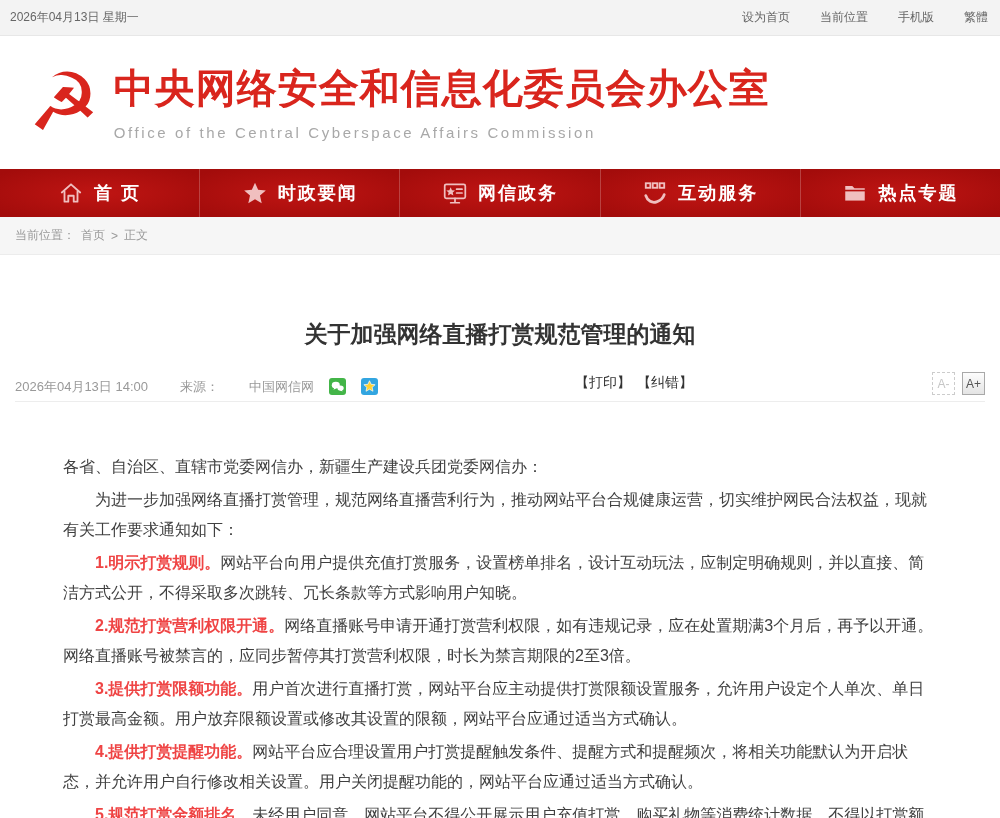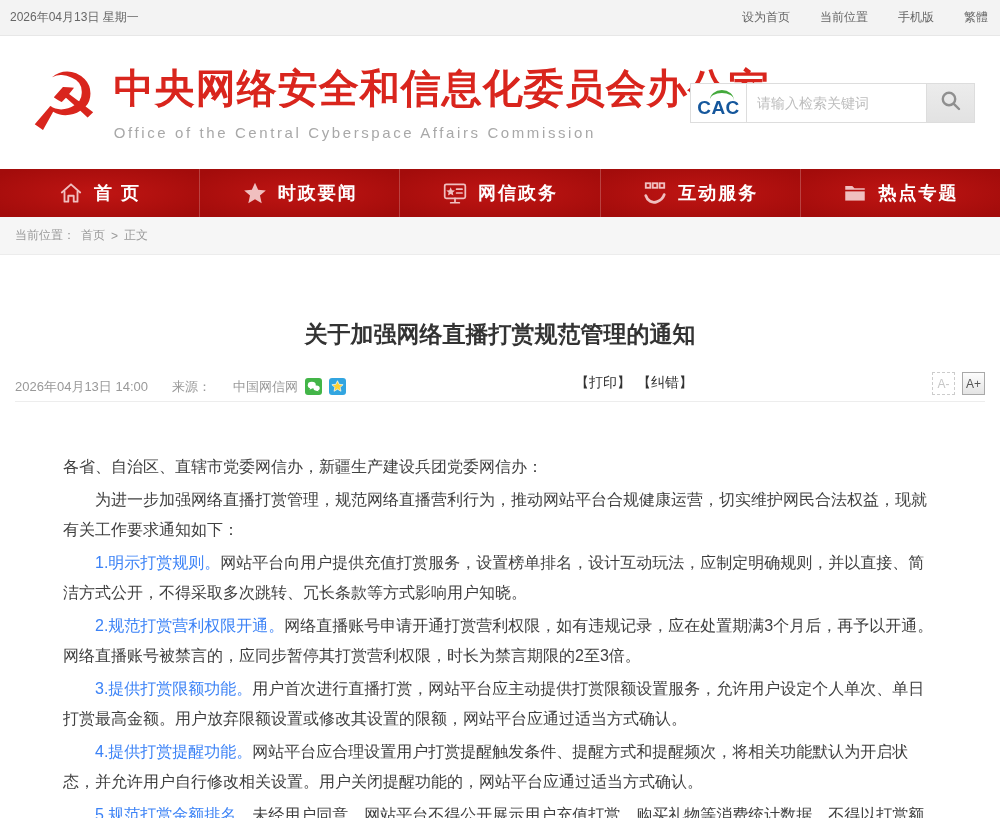--- a/index.html
+++ b/index.html
@@ -40,70 +40,55 @@
   }
   .nav-item:last-child { border-right:none; }
   .nav-icon { color:#f0bfbf; margin-right:10px; display:flex; align-items:center; }
   .nav-icon svg { width:26px; height:26px; display:block; }
   
   .breadcrumb { height:38px; background:#f6f6f6; border-bottom:1px solid #ececec; display:flex; align-items:center; padding:12px 15px; font-size:12px; color:#999; }
   .breadcrumb .crumb { margin-left:6px; cursor:pointer; }
   .breadcrumb .sep { margin-left:6px; }
   
   .article-title { text-align:center; font-size:23px; line-height:31px; font-weight:bold; color:#333; margin:64px 15px 22px; }
-  .meta { position:relative; height:30px; margin:0 15px; border-bottom:1px solid #ededed; display:flex; align-items:center; font-size:13px; color:#999; }
+  .meta { position:relative; height:30px; margin:0 15px; border-bottom:1px solid #ededed; display:flex; align-items:center; font-size:13px; color:#999;gap:8px; }
   .meta .src-label { margin-left:24px; }
   .meta .src-name { margin-left:22px; }
   .share-icon { width:17px; height:17px; margin-left:7px; cursor:pointer; }
   .share-icon svg { width:17px; height:17px; display:block; }
   .print-group { position:absolute; left:560px; top:2px; color:#333; font-size:14px; }
   .print-group span { cursor:pointer; margin-right:2px; }
   .font-btns { position:absolute; right:0; top:0; display:flex; }
   .btn-a { width:23px; height:23px; font-size:12px; line-height:1; display:flex; align-items:center; justify-content:center; cursor:pointer; font-family:inherit; }
   .a-minus { border:1px dashed #ccc; color:#c6c6c6; background:#fff; }
   .a-plus  { border:1px solid #a9a9a9; color:#555; background:linear-gradient(#fdfdfd,#e4e4e4); margin-left:7px; }
   
   .body-text { padding:50px 63px 0; font-size:16px; color:#404040; }
   .body-text p { line-height:30px; margin:0 0 3px; }
   .body-text p.indent { text-indent:2em; }
-  .lead { color:#3b82f6; font-weight:normal; }
+  .lead { color:#ef4444; font-weight:bold; }
 </style>
 </head>
 <body>
 
 <div class="topbar">
   <span>2026年04月13日 星期一</span>
   <div class="toplinks">
     <span>设为首页</span>
     <span>当前位置</span>
     <span>手机版</span>
     <span>繁體</span>
   </div>
 </div>
 
 <div class="header">
   <span class="emblem">☭</span>
   <div>
     <div class="site-title">中央网络安全和信息化委员会办公室</div>
     <div class="site-subtitle">Office of the Central Cyberspace Affairs Commission</div>
-  </div>
-  <div class="search-group">
-    <div class="cac-logo">
-      <span class="cac-arc"></span>
-      <span class="cac-text">CAC</span>
-    </div>
-    <input class="search-input" type="text" placeholder="请输入检索关键词" style="">
-    <button class="search-btn">
-      <span>
-        <svg viewBox="0 0 24 24" fill="none" stroke="#8f8f8f" stroke-width="2.4" stroke-linecap="round">
-          <circle cx="10" cy="10" r="6.2"></circle>
-            <path d="M14.8 14.8 L20 20"></path>
-        </svg>
-      </span>
-    </button>
   </div>
 </div>
 
 <div class="nav">
   <div class="nav-item">
     <span class="nav-icon">
       <svg viewBox="0 0 24 24" fill="none" stroke="currentColor" stroke-width="1.7" stroke-linecap="round" stroke-linejoin="round">
         <path d="M3.5 11.5 L12 4 L20.5 11.5"></path>
           <path d="M6 10.5 V20 H9.5 V14.5 H14.5 V20 H18 V10.5"></path>
       </svg>

